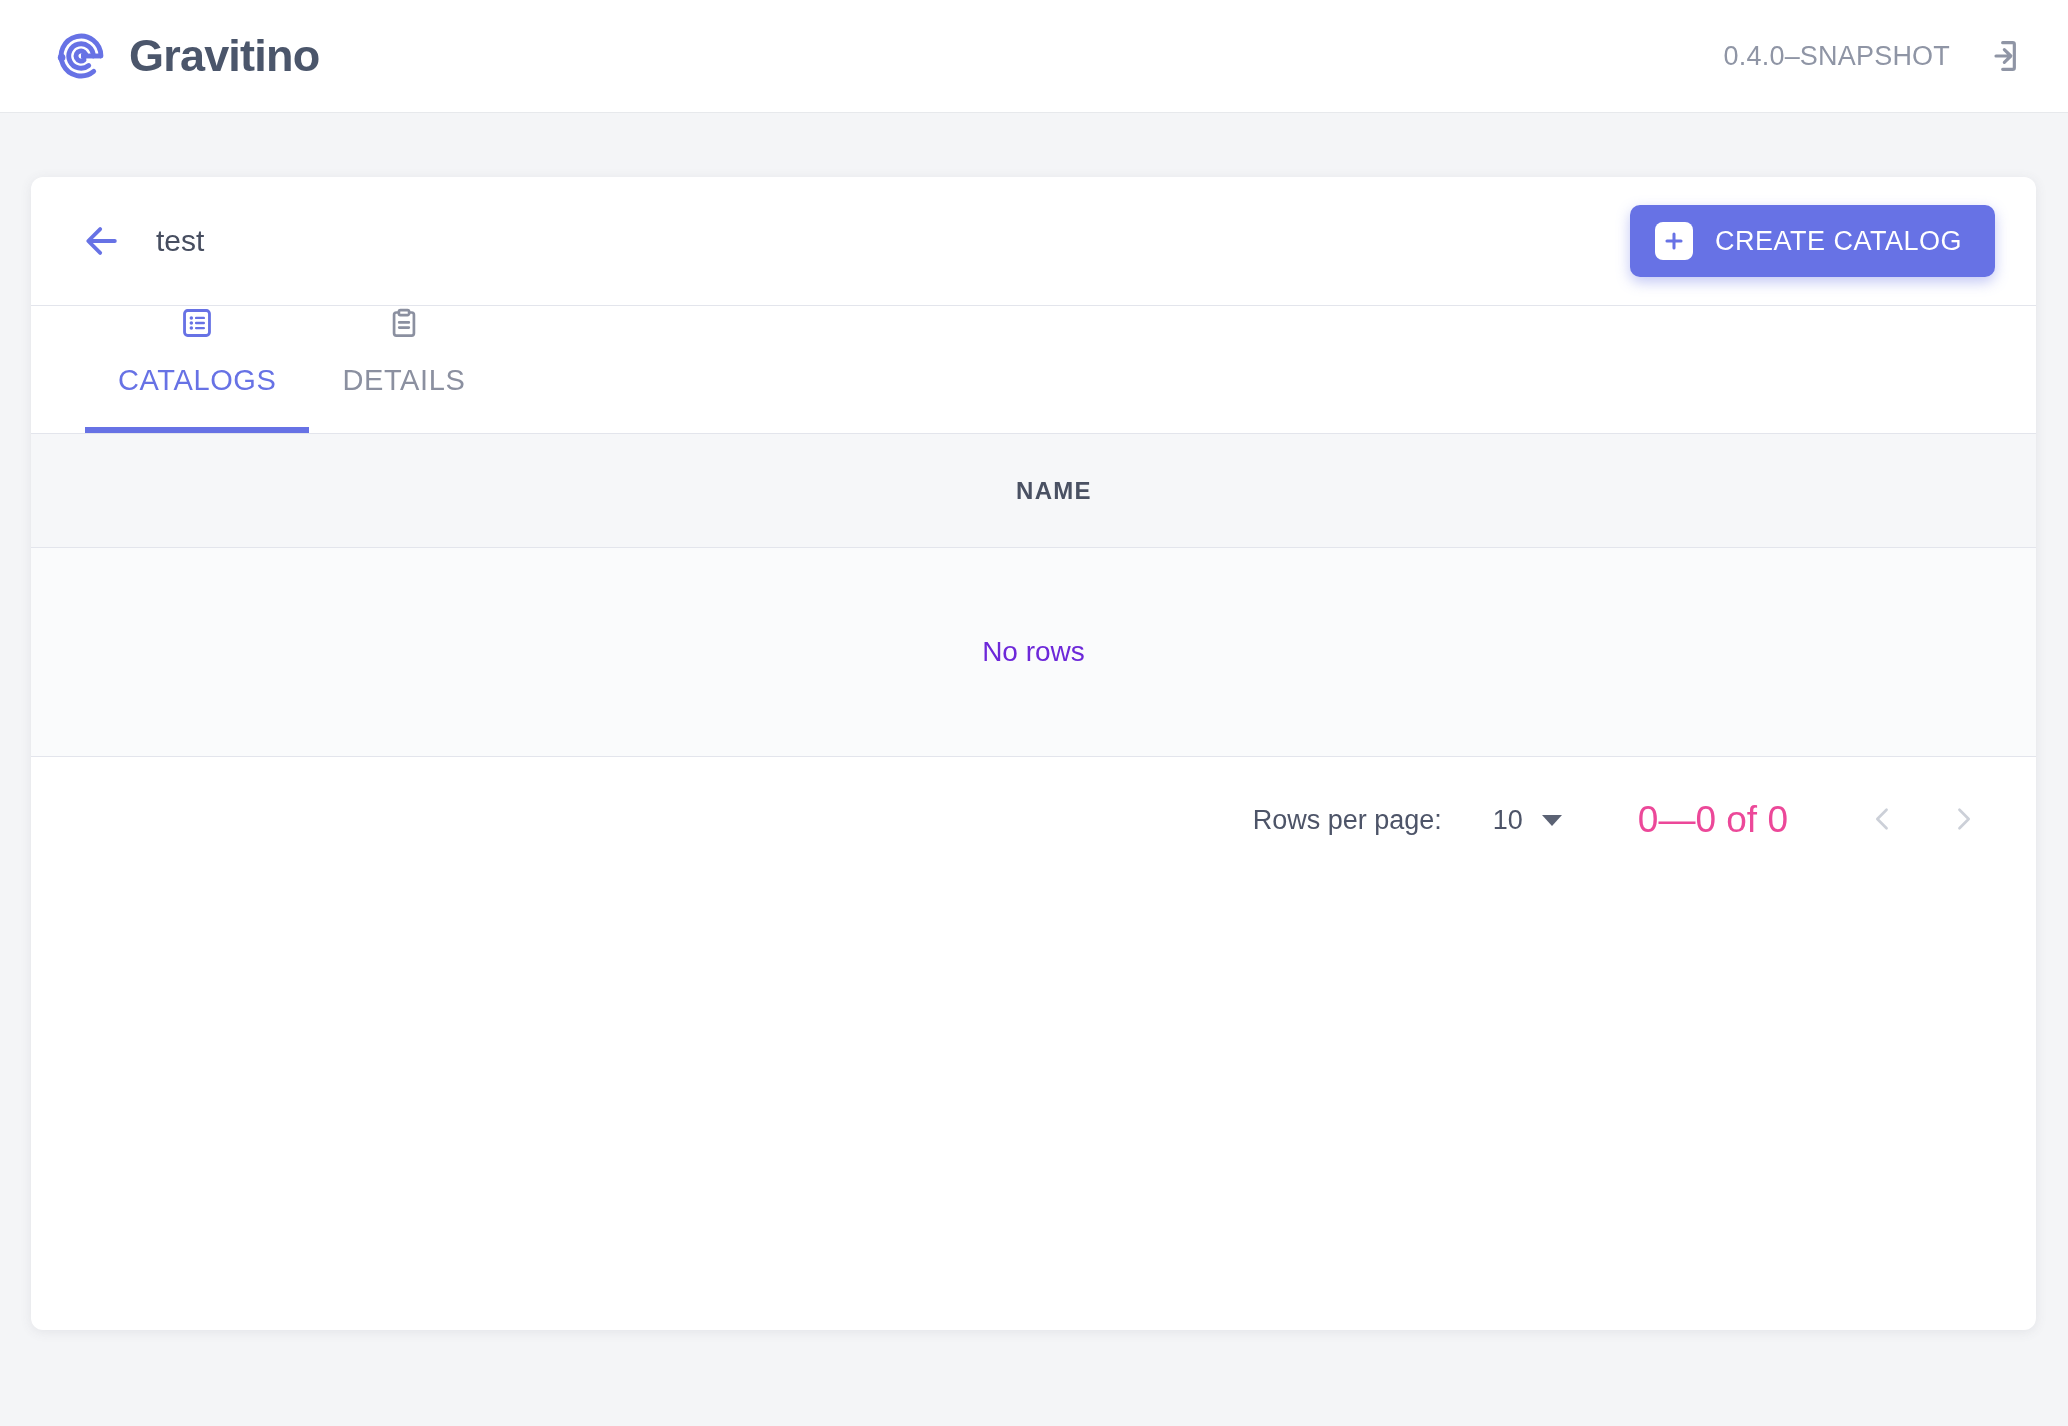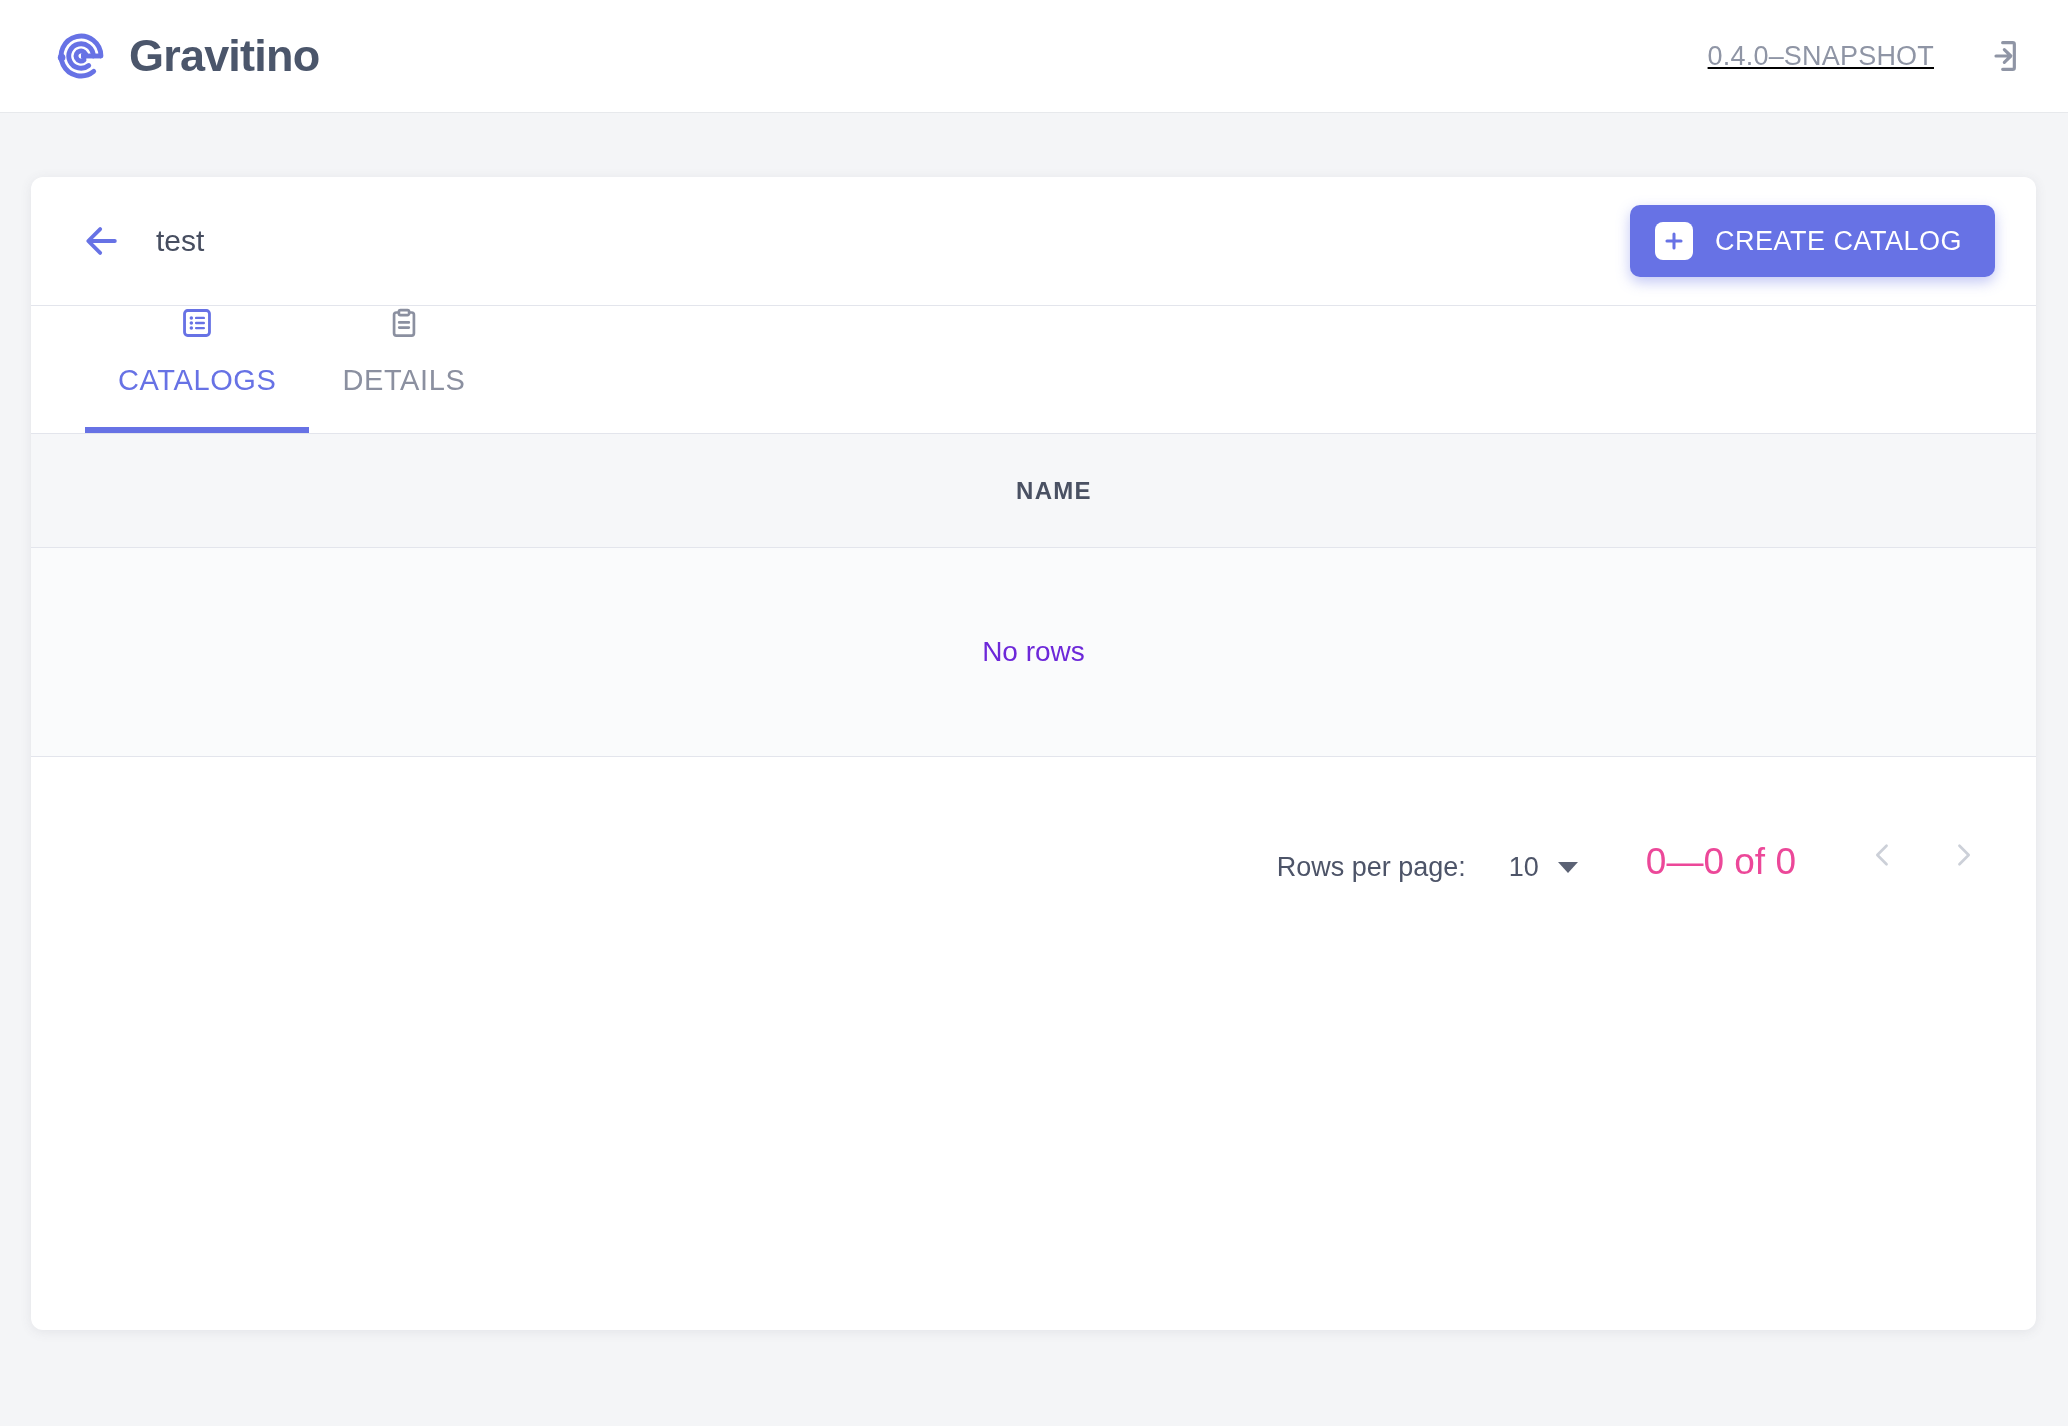--- a/index.html
+++ b/index.html
@@ -26,21 +26,21 @@
   }
   .brand { display: flex; align-items: center; gap: 19px; }
   .brand-logo { width: 58px; height: 58px; display: block; }
   .brand-name {
     font-size: 45px;
     font-weight: bold;
     letter-spacing: -0.8px;
     color: #4b566b;
     text-align: center;
   }
-  .appbar-right { display: flex; align-items: center; gap: 44px; text-decoration: underline; }
+  .appbar-right { display: flex; align-items: center; gap: 28px; }
   .version {
     font-size: 27px;
     color: #8f95a5;
     letter-spacing: 0.2px;
     white-space: nowrap;
   }
   .logout-btn {
     width: 46px; height: 46px;
     display: flex; align-items: center; justify-content: center;
     cursor: pointer;
@@ -194,24 +194,24 @@
   .no-rows {
     font-size: 28px;
     color: #6d28d9;
   }
 
   
   .pagination {
     height: 126px;
     flex: 0 0 126px;
     display: flex;
-    align-items: flex-end;
+    align-items: center;
     justify-content: flex-end;
     padding-right: 46px;
-    gap: 4px;
+    gap: 12px;
   }
   .rpp-label {
     font-size: 27px;
     color: #4d5468;
     margin-right: 39px;
   }
   .rpp-select {
     display: flex;
     align-items: center;
     gap: 19px;

